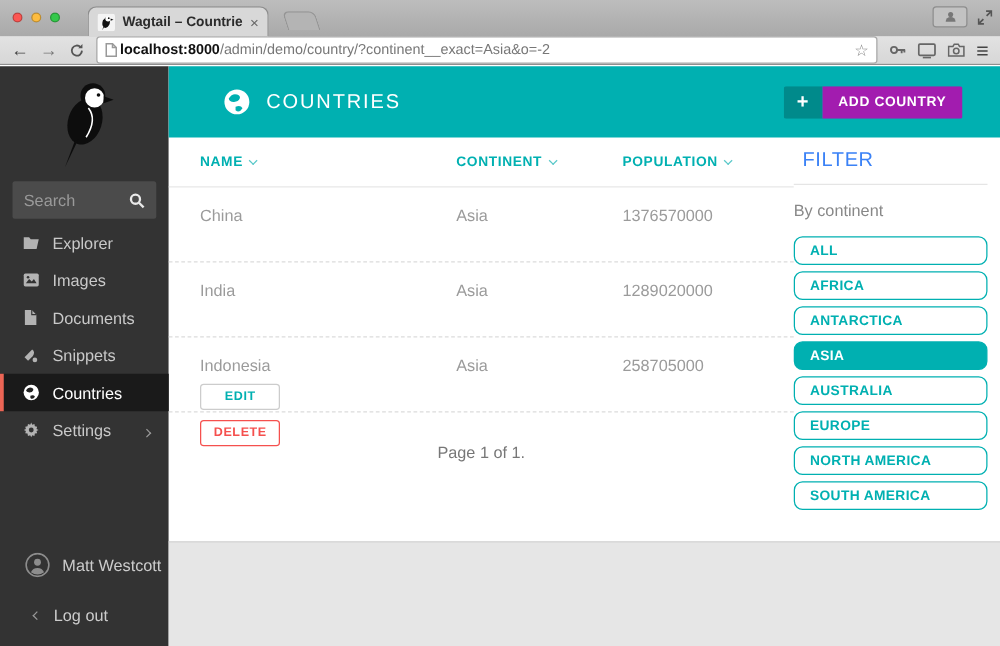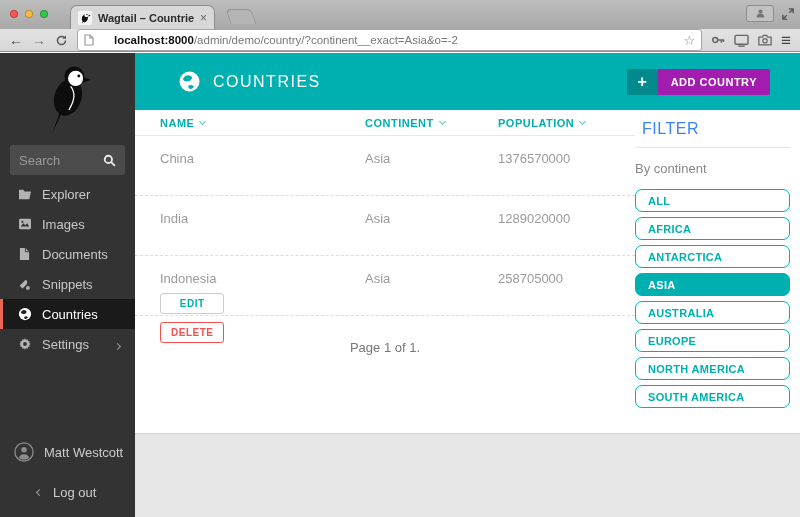--- a/index.html
+++ b/index.html
@@ -19,21 +19,21 @@
   .newtab { position:absolute; left:228px; top:9px; width:26px; height:15px; background:#b4b4b4;
             border:1px solid #949494; border-bottom:none; border-radius:5px 5px 0 0; transform:skewX(18deg); }
   .strip-right { position:absolute; right:6px; top:5px; display:flex; align-items:center; gap:8px; }
   .profile-btn { width:28px; height:17px; border:1px solid #8d8d8d; border-radius:3px;
                  background:#c2c2c2; display:flex; align-items:center; justify-content:center; }
   .toolbar { height:23px; background:linear-gradient(#e2e2e2,#d7d7d7); border-bottom:1px solid #8f8f8f;
              display:flex; align-items:center; padding:0 9px; gap:9px; }
   .navglyph { font-size:14px; color:#444; line-height:1; }
   .navglyph.fwd { color:#777; }
   .urlbox { flex:1; height:22px; background:#fff; border:1px solid #a7a7a7; border-radius:3px;
-            display:flex; align-items:center; gap:20px; padding:0 6px; min-width:0; }
+            display:flex; align-items:center; gap:2px; padding:0 6px; min-width:0; }
   .url-text { font-size:11.5px; white-space:nowrap; overflow:hidden; }
   .url-host { color:#111; font-weight:700; }
   .url-path { color:#777; font-weight:400; }
   .star { margin-left:auto; font-size:13px; color:#888; line-height:1; }
   .ext-icons { display:flex; align-items:center; gap:9px; }
   .menu-glyph { font-size:17px; color:#444; font-weight:700; line-height:1; }
 
   
   .app { position:absolute; top:53px; left:0; right:0; bottom:0; display:flex; }
 
@@ -51,39 +51,39 @@
   .nav-item .nicon { width:15px; display:flex; justify-content:center; color:#b3b3b3; }
   .nav-item.active { background:#1a1a1a; color:#fff; border-left:3px solid #ec6555; padding-left:14px; }
   .nav-chev { position:absolute; right:15px; color:#9a9a9a; }
   .chev { display:inline-block; width:5px; height:5px;
           border-right:1.5px solid currentColor; border-bottom:1.5px solid currentColor; }
   .chev.down { transform:rotate(45deg); margin-top:-2px; }
   .chev.right { transform:rotate(-45deg); }
   .chev.left { transform:rotate(135deg); }
   .side-footer { margin-top:auto; padding-bottom:10px; }
   .user-row { display:flex; align-items:center; gap:10px; padding-left:14px; height:34px;
-              font-size:13px; color:#ccc; }
-  .logout-row { display:flex; align-items:center; gap:11px; padding-left:37px; height:30px;
+              font-size:13px; color:#ccc;justify-content:center; }
+  .logout-row { display:flex; align-items:center; gap:11px; padding-left:27px; height:30px;
                 font-size:13px; color:#ccc; margin-top:8px; cursor:pointer; }
   .logout-row .chev { color:#9a9a9a; }
 
   
   .main { flex:1; display:flex; flex-direction:column; background:#fff; min-width:0; }
   .page-header { height:57px; flex:none; background:#00b0b1; display:flex; align-items:center;
                  padding:0 30px 0 44px; }
   .page-title { color:#fff; font-size:16px; letter-spacing:1.5px; margin-left:13px; font-weight:400; }
   .add-btn { margin-left:auto; display:flex; height:26px; border-radius:2px; overflow:hidden; cursor:pointer; }
   .add-plus { width:31px; background:#008a8b; color:#fff; font-size:16px; font-weight:700;
               display:flex; align-items:center; justify-content:center; }
   .add-label { background:#a21caf; color:#fff; font-size:11px; font-weight:700; letter-spacing:.5px;
                display:flex; align-items:center; padding:0 13px; }
 
   .content { flex:1; display:flex; min-height:0; }
   .listing { flex:1; min-width:0; }
-  .thead { display:grid; grid-template-columns:205px 133px 1fr; height:26px; align-items:center;
+  .thead { display:grid; grid-template-columns:205px 133px 1fr; height:40px; align-items:center;
            padding-left:25px; border-bottom:1px solid #e8e8e8; }
   .th { color:#00b0b1; font-size:11px; font-weight:700; letter-spacing:.5px;
         display:flex; align-items:center; gap:6px; cursor:pointer; }
   .th .chev { color:#59c8c9; }
   .trow { display:grid; grid-template-columns:205px 133px 1fr; align-content:start;
           padding:15px 0 0 25px; height:60px; border-bottom:1px dashed #dcdcdc;
           font-size:13px; color:#9b9b9b; position:relative; cursor:pointer; }
   .row-actions { position:absolute; left:25px; top:37px; display:flex; gap:8px;flex-direction:column; }
   .act-btn { background:#fff; font-size:10px; font-weight:700; letter-spacing:.5px;
              padding:4px 10px; border-radius:3px; font-family:inherit; cursor:pointer; }

